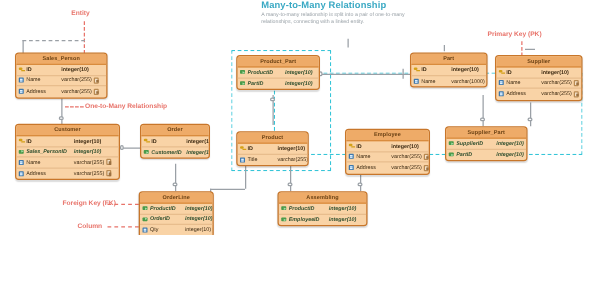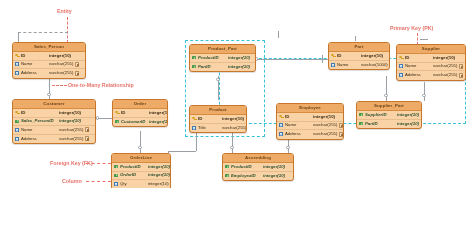--- a/index.html
+++ b/index.html
@@ -120,20 +120,24 @@
   .glyph:before{
     content:"";position:absolute;left:1px;top:1px;width:2.2px;height:2.2px;
     border:.6px solid #9b7040;box-sizing:border-box;
   }
 </style>
 </head>
 <body>
 
 <div id="canvas">
 
+  <div class="title-block">
+    <div class="title-main">Many-to-Many Relationship</div>
+    <div class="title-sub">A many-to-many relationship is split into a pair of one-to-many relationships, connecting with a linked entity.</div>
+  </div>
 
   <div class="mm-box" style="left:185px;top:40px;width:78px;height:95px;"></div>
   <div class="mm-box" style="left:219px;top:58px;width:245px;height:64px;"></div>
 
   <div class="anno" style="left:57px;top:8px;">Entity</div>
   <div class="vdash" style="left:67px;top:17px;height:26px;"></div>
 
   <div class="anno" style="left:68px;top:82px;">One-to-Many Relationship</div>
   <div class="hdash" style="left:52px;top:85px;width:15px;"></div>
 

